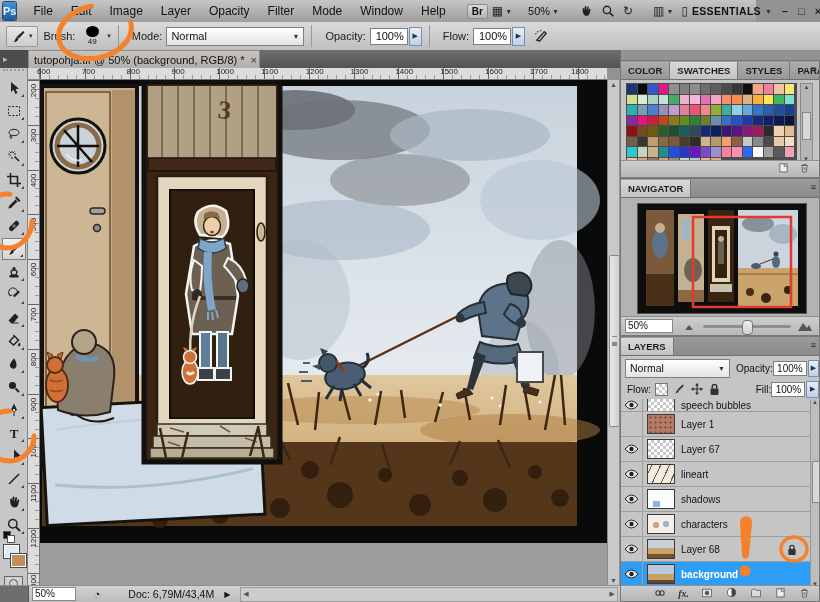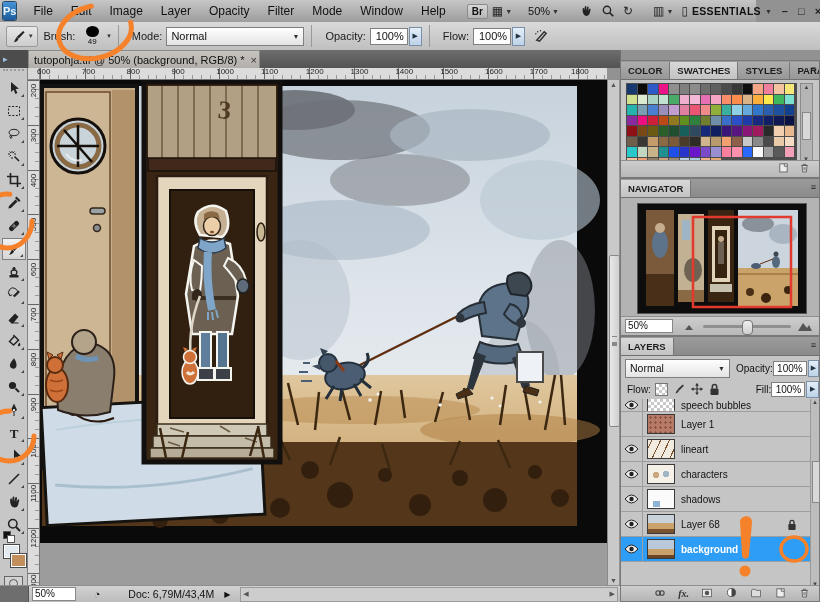--- a/index.html
+++ b/index.html
@@ -910,42 +910,52 @@
           <div class="layer-thumb thumb-rose"></div>
           <span class="layer-name">Layer 1</span>
         </div>
         <div class="layer-row">
           <div class="eye-cell">
             <svg viewBox="0 0 15 10" width="15" height="10">
               <path d="M1 5q6.5-8 13 0-6.5 8-13 0z" fill="#ececec" stroke="#222"></path>
               <circle cx="7.5" cy="5" r="2.2" fill="#222"></circle>
             </svg>
           </div>
+          <div class="layer-thumb checker"></div>
+          <span class="layer-name">Layer 67</span>
+        </div>
+        <div class="layer-row">
+          <div class="eye-cell">
+            <svg viewBox="0 0 15 10" width="15" height="10">
+              <path d="M1 5q6.5-8 13 0-6.5 8-13 0z" fill="#ececec" stroke="#222"></path>
+              <circle cx="7.5" cy="5" r="2.2" fill="#222"></circle>
+            </svg>
+          </div>
           <div class="layer-thumb thumb-lineart"></div>
           <span class="layer-name">lineart</span>
+        </div>
+        <div class="layer-row">
+          <div class="eye-cell">
+            <svg viewBox="0 0 15 10" width="15" height="10">
+              <path d="M1 5q6.5-8 13 0-6.5 8-13 0z" fill="#ececec" stroke="#222"></path>
+              <circle cx="7.5" cy="5" r="2.2" fill="#222"></circle>
+            </svg>
+          </div>
+          <div class="layer-thumb thumb-shadows"></div>
+          <span class="layer-name">shadows</span>
         </div>
         <div class="layer-row">
           <div class="eye-cell">
             <svg viewBox="0 0 15 10" width="15" height="10">
               <path d="M1 5q6.5-8 13 0-6.5 8-13 0z" fill="#ececec" stroke="#222"></path>
               <circle cx="7.5" cy="5" r="2.2" fill="#222"></circle>
             </svg>
           </div>
           <div class="layer-thumb thumb-characters"></div>
           <span class="layer-name">characters</span>
-        </div>
-        <div class="layer-row">
-          <div class="eye-cell">
-            <svg viewBox="0 0 15 10" width="15" height="10">
-              <path d="M1 5q6.5-8 13 0-6.5 8-13 0z" fill="#ececec" stroke="#222"></path>
-              <circle cx="7.5" cy="5" r="2.2" fill="#222"></circle>
-            </svg>
-          </div>
-          <div class="layer-thumb thumb-shadows"></div>
-          <span class="layer-name">shadows</span>
         </div>
         <div class="layer-row">
           <div class="eye-cell">
             <svg viewBox="0 0 15 10" width="15" height="10">
               <path d="M1 5q6.5-8 13 0-6.5 8-13 0z" fill="#ececec" stroke="#222"></path>
               <circle cx="7.5" cy="5" r="2.2" fill="#222"></circle>
             </svg>
           </div>
           <div class="layer-thumb thumb-scene68"></div>
           <span class="layer-name">Layer 68</span>

